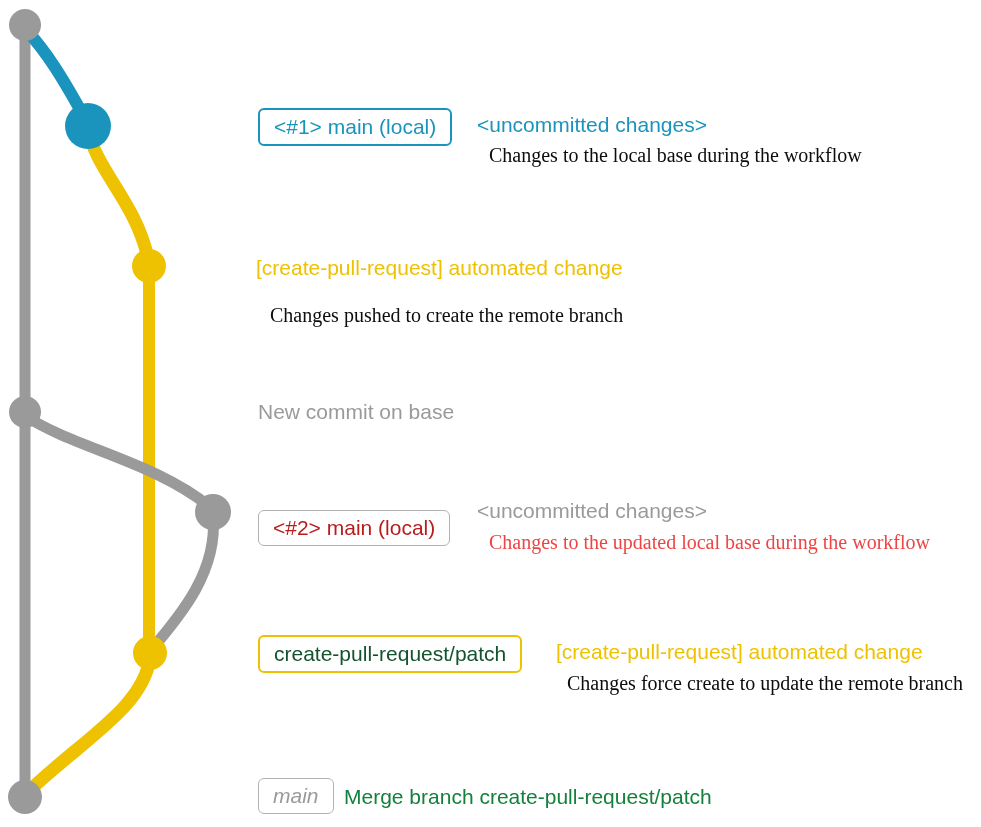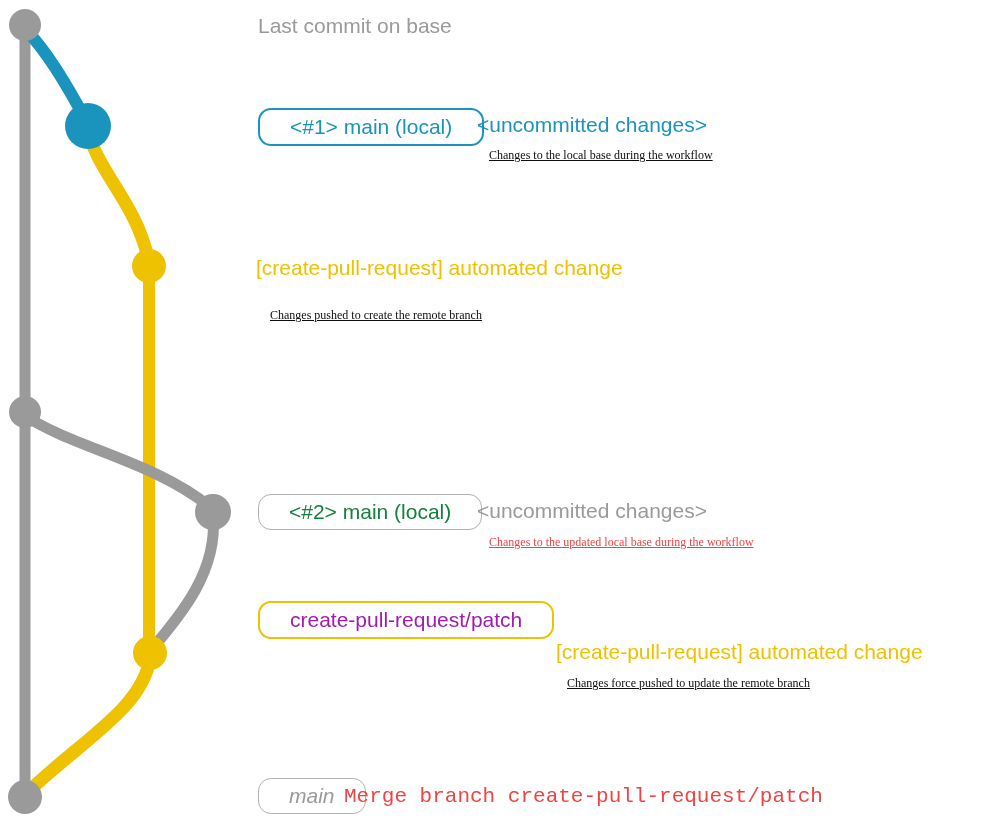--- a/index.html
+++ b/index.html
@@ -18,32 +18,31 @@
     width: 981px; height: 827px;
   }
   .txt {
     position: absolute;
     white-space: nowrap;
     font-size: 21px;
     line-height: 24px;
   }
   .serif {
     font-family: "Liberation Serif", serif;
-    font-size: 12px;
+    font-size: 20px;
     line-height: 23px;
-    text-decoration: underline;
   }
   .badge {
     position: absolute;
     display: inline-flex;
     align-items: center;
     justify-content: center;
-    border-radius: 13px;
+    border-radius: 6px;
     border: 2px solid;
-    padding: 6px 30px;
+    padding: 6px 14px;
     font-size: 21px;
     line-height: 22px;
     white-space: nowrap;
     background: #ffffff;
   }
   .badge.thin { border-width: 1.5px; }
 </style>
 </head>
 <body>
 
@@ -67,34 +66,34 @@
 
     <circle cx="25" cy="25" r="16" style="fill: rgb(154, 154, 154);"></circle>
     <circle cx="88" cy="126" r="23" style="fill: rgb(27, 148, 189);"></circle>
     <circle cx="149" cy="266" r="17" style="fill: rgb(238, 193, 1);"></circle>
     <circle cx="25" cy="412" r="16" style="fill: rgb(154, 154, 154);"></circle>
     <circle cx="213" cy="512" r="18" style="fill: rgb(154, 154, 154);"></circle>
     <circle cx="150" cy="653" r="17" style="fill: rgb(238, 193, 1);"></circle>
     <circle cx="25" cy="797" r="17" style="fill: rgb(154, 154, 154);"></circle>
   </svg>
 
-  <div class="txt" style="left: 258px; top: 14px; color: rgb(154, 154, 154);">Last commit on base</div>
 
   <div class="badge" style="left: 258px; top: 108px; color: rgb(27, 148, 189); border-color: rgb(27, 148, 189);">&lt;#1&gt; main (local)</div>
   <div class="txt" style="left: 477px; top: 113px; color: rgb(27, 148, 189);">&lt;uncommitted changes&gt;</div>
   <div class="txt serif" style="left: 489px; top: 144px; color: rgb(13, 13, 13);">Changes to the local base during the workflow</div>
 
   <div class="txt" style="left: 256px; top: 256px; color: rgb(238, 193, 1);">[create-pull-request] automated change</div>
   <div class="txt serif" style="left: 270px; top: 304px; color: rgb(13, 13, 13);">Changes pushed to create the remote branch</div>
 
+  <div class="txt" style="left: 258px; top: 400px; color: rgb(154, 154, 154);">New commit on base</div>
 
-  <div class="badge thin" style="left: 258px; top: 494px; color: #15803d; border-color: rgb(178, 178, 178);">&lt;#2&gt; main (local)</div>
+  <div class="badge thin" style="left: 258px; top: 510px; color: #b91c1c; border-color: rgb(178, 178, 178);">&lt;#2&gt; main (local)</div>
   <div class="txt" style="left: 477px; top: 499px; color: rgb(154, 154, 154);">&lt;uncommitted changes&gt;</div>
   <div class="txt serif" style="left: 489px; top: 531px; color: #ef4444;">Changes to the updated local base during the workflow</div>
 
-  <div class="badge" style="left: 258px; top: 601px; color: #a21caf; border-color: rgb(238, 193, 1);">create-pull-request/patch</div>
+  <div class="badge" style="left: 258px; top: 635px; color: #14532d; border-color: rgb(238, 193, 1);">create-pull-request/patch</div>
   <div class="txt" style="left: 556px; top: 640px; color: rgb(238, 193, 1);">[create-pull-request] automated change</div>
-  <div class="txt serif" style="left: 567px; top: 672px; color: rgb(13, 13, 13);">Changes force pushed to update the remote branch</div>
+  <div class="txt serif" style="left: 567px; top: 672px; color: rgb(13, 13, 13);">Changes force create to update the remote branch</div>
 
   <div class="badge thin" style="left: 258px; top: 778px; color: rgb(154, 154, 154); border-color: rgb(178, 178, 178); font-style: italic;">main</div>
-  <div class="txt" style="left: 344px; top: 785px; color: #ef4444; font-family: Liberation Mono, monospace;">Merge branch create-pull-request/patch</div>
+  <div class="txt" style="left: 344px; top: 785px; color: #15803d;">Merge branch create-pull-request/patch</div>
 
 </div>
 
 </body></html>

